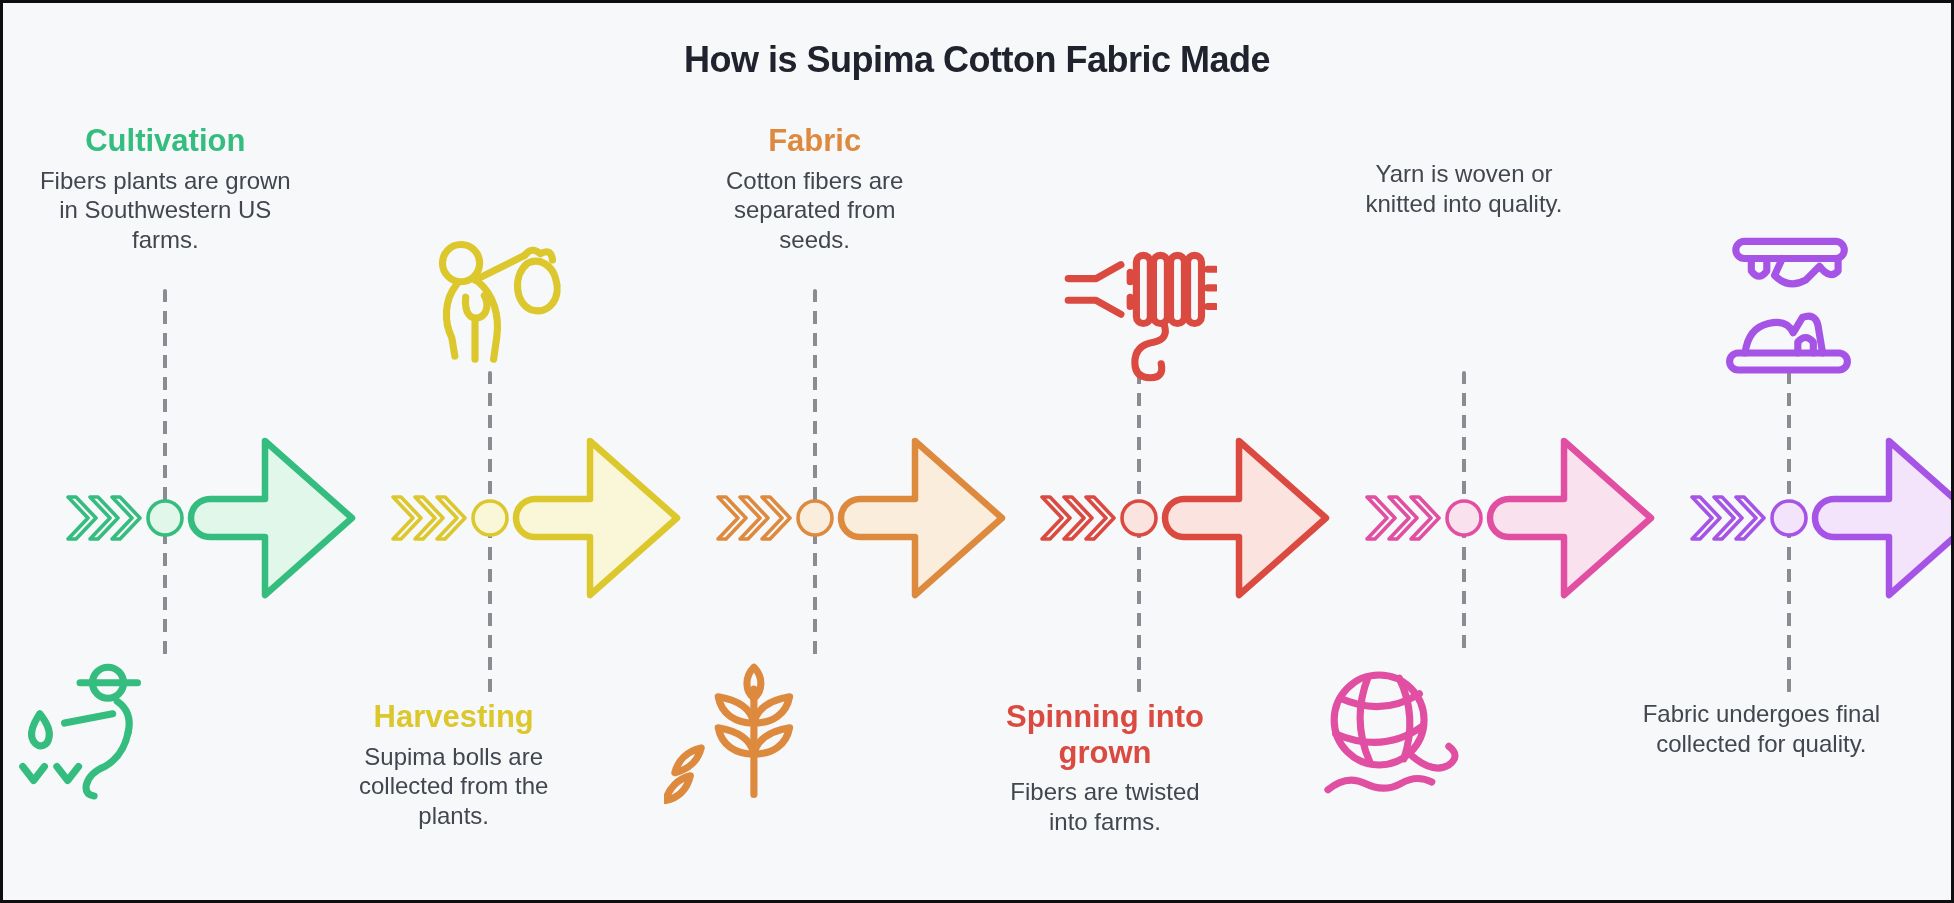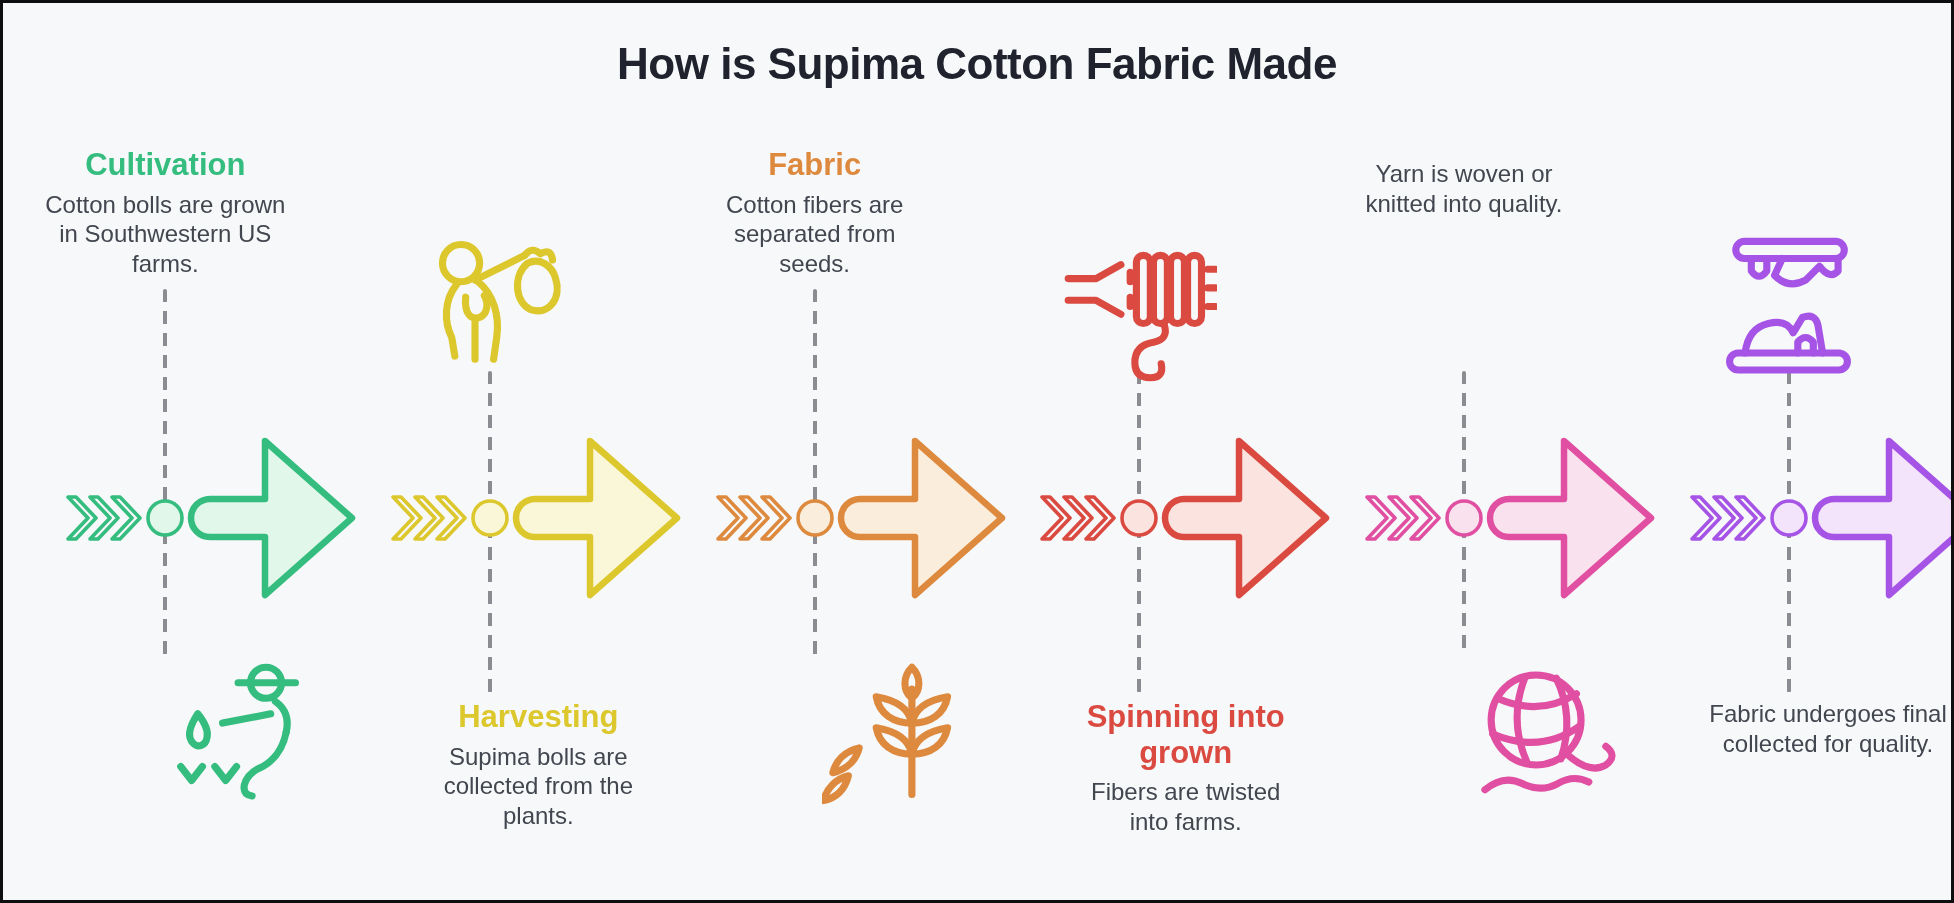--- a/index.html
+++ b/index.html
@@ -3,38 +3,38 @@
 <meta charset="utf-8">
 <style>
   html,body{margin:0;padding:0;background:#e8e9ec;font-family:"Liberation Sans",sans-serif;}
   .canvas{
     position:relative;width:1954px;height:903px;box-sizing:border-box;
     background:var(--bg,#f7f8fa);border:3px solid var(--border,#0e0e10);
     overflow:hidden;margin:0 auto;
   }
   .main-title{
     position:absolute;top:36px;left:0;width:100%;text-align:center;margin:0;
-    font-size:44px;font-weight:700;letter-spacing:-0.5px;color:var(--title,#20222e);
+    font-size:36px;font-weight:700;letter-spacing:-0.5px;color:var(--title,#20222e);
   }
   .cols{position:absolute;top:100px;left:0;right:0;bottom:0;display:flex;}
   .col{flex:1 1 0;position:relative;}
   
   .dash{
     position:absolute;left:50%;transform:translateX(-50%);width:4px;z-index:1;border-radius:2px;
     background:repeating-linear-gradient(to bottom,var(--dash,#8b8c92) 0 13px,transparent 13px 22px);
   }
   .col.text-top .dash{top:186px;height:368px;}
   .col.text-top.tall .dash{top:268px;height:286px;}
   .col.icon-top .dash{top:268px;height:322px;}
   
   .zone-top{height:330px;display:flex;flex-direction:column;align-items:center;}
   .arrow-zone{height:170px;position:relative;}
-  .zone-bottom{position:absolute;top:500px;left:6px;right:0;display:flex;flex-direction:column;align-items:flex-end;}
+  .zone-bottom{position:absolute;top:500px;left:12px;right:0;display:flex;flex-direction:column;align-items:flex-start;}
   .text-block{text-align:center;position:relative;z-index:2;}
-  .col.text-top .zone-top .text-block{margin-top:44px;}
+  .col.text-top .zone-top .text-block{margin-top:20px;}
   .col.text-top.tall .zone-top .text-block{margin-top:56px;}
   .col.icon-top .zone-bottom .text-block{margin-top:96px;}
   .step-title{
     margin:0 auto 7px auto;font-size:31px;line-height:1.15;font-weight:700;color:var(--c);
   }
   .col:nth-child(4) .step-title,.col:nth-child(5) .step-title{max-width:200px;}
   .step-desc{margin:0 auto;font-size:24px;line-height:1.24;color:var(--desc,#42464f);}
   .col:nth-child(1) .step-desc{max-width:252px;}
   .col:nth-child(2) .step-desc{max-width:228px;}
   .col:nth-child(3) .step-desc{max-width:206px;}
@@ -72,21 +72,21 @@
 <div class="canvas">
   <h1 class="main-title">How is Supima Cotton Fabric Made</h1>
 
   <div class="cols">
 
     <section class="col text-top" style="--c: #34bd7e; --fill: #e1f7ea;">
       <div class="dash"></div>
       <div class="zone-top">
         <div class="text-block">
           <h2 class="step-title">Cultivation</h2>
-          <p class="step-desc">Cotton bolls are grown in Southwestern US farms.</p>
+          <p class="step-desc">Fibers plants are grown in Southwestern US farms.</p>
         </div>
       </div>
       <div class="arrow-zone">
         <svg class="arrow-svg" viewBox="0 0 300 170">
             <use href="#flow-shape"></use>
           </svg>
       </div>
       <div class="zone-bottom">
         <svg class="step-icon" viewBox="0 0 100 100">
           <circle class="ic" cx="60" cy="16" r="10"></circle>

